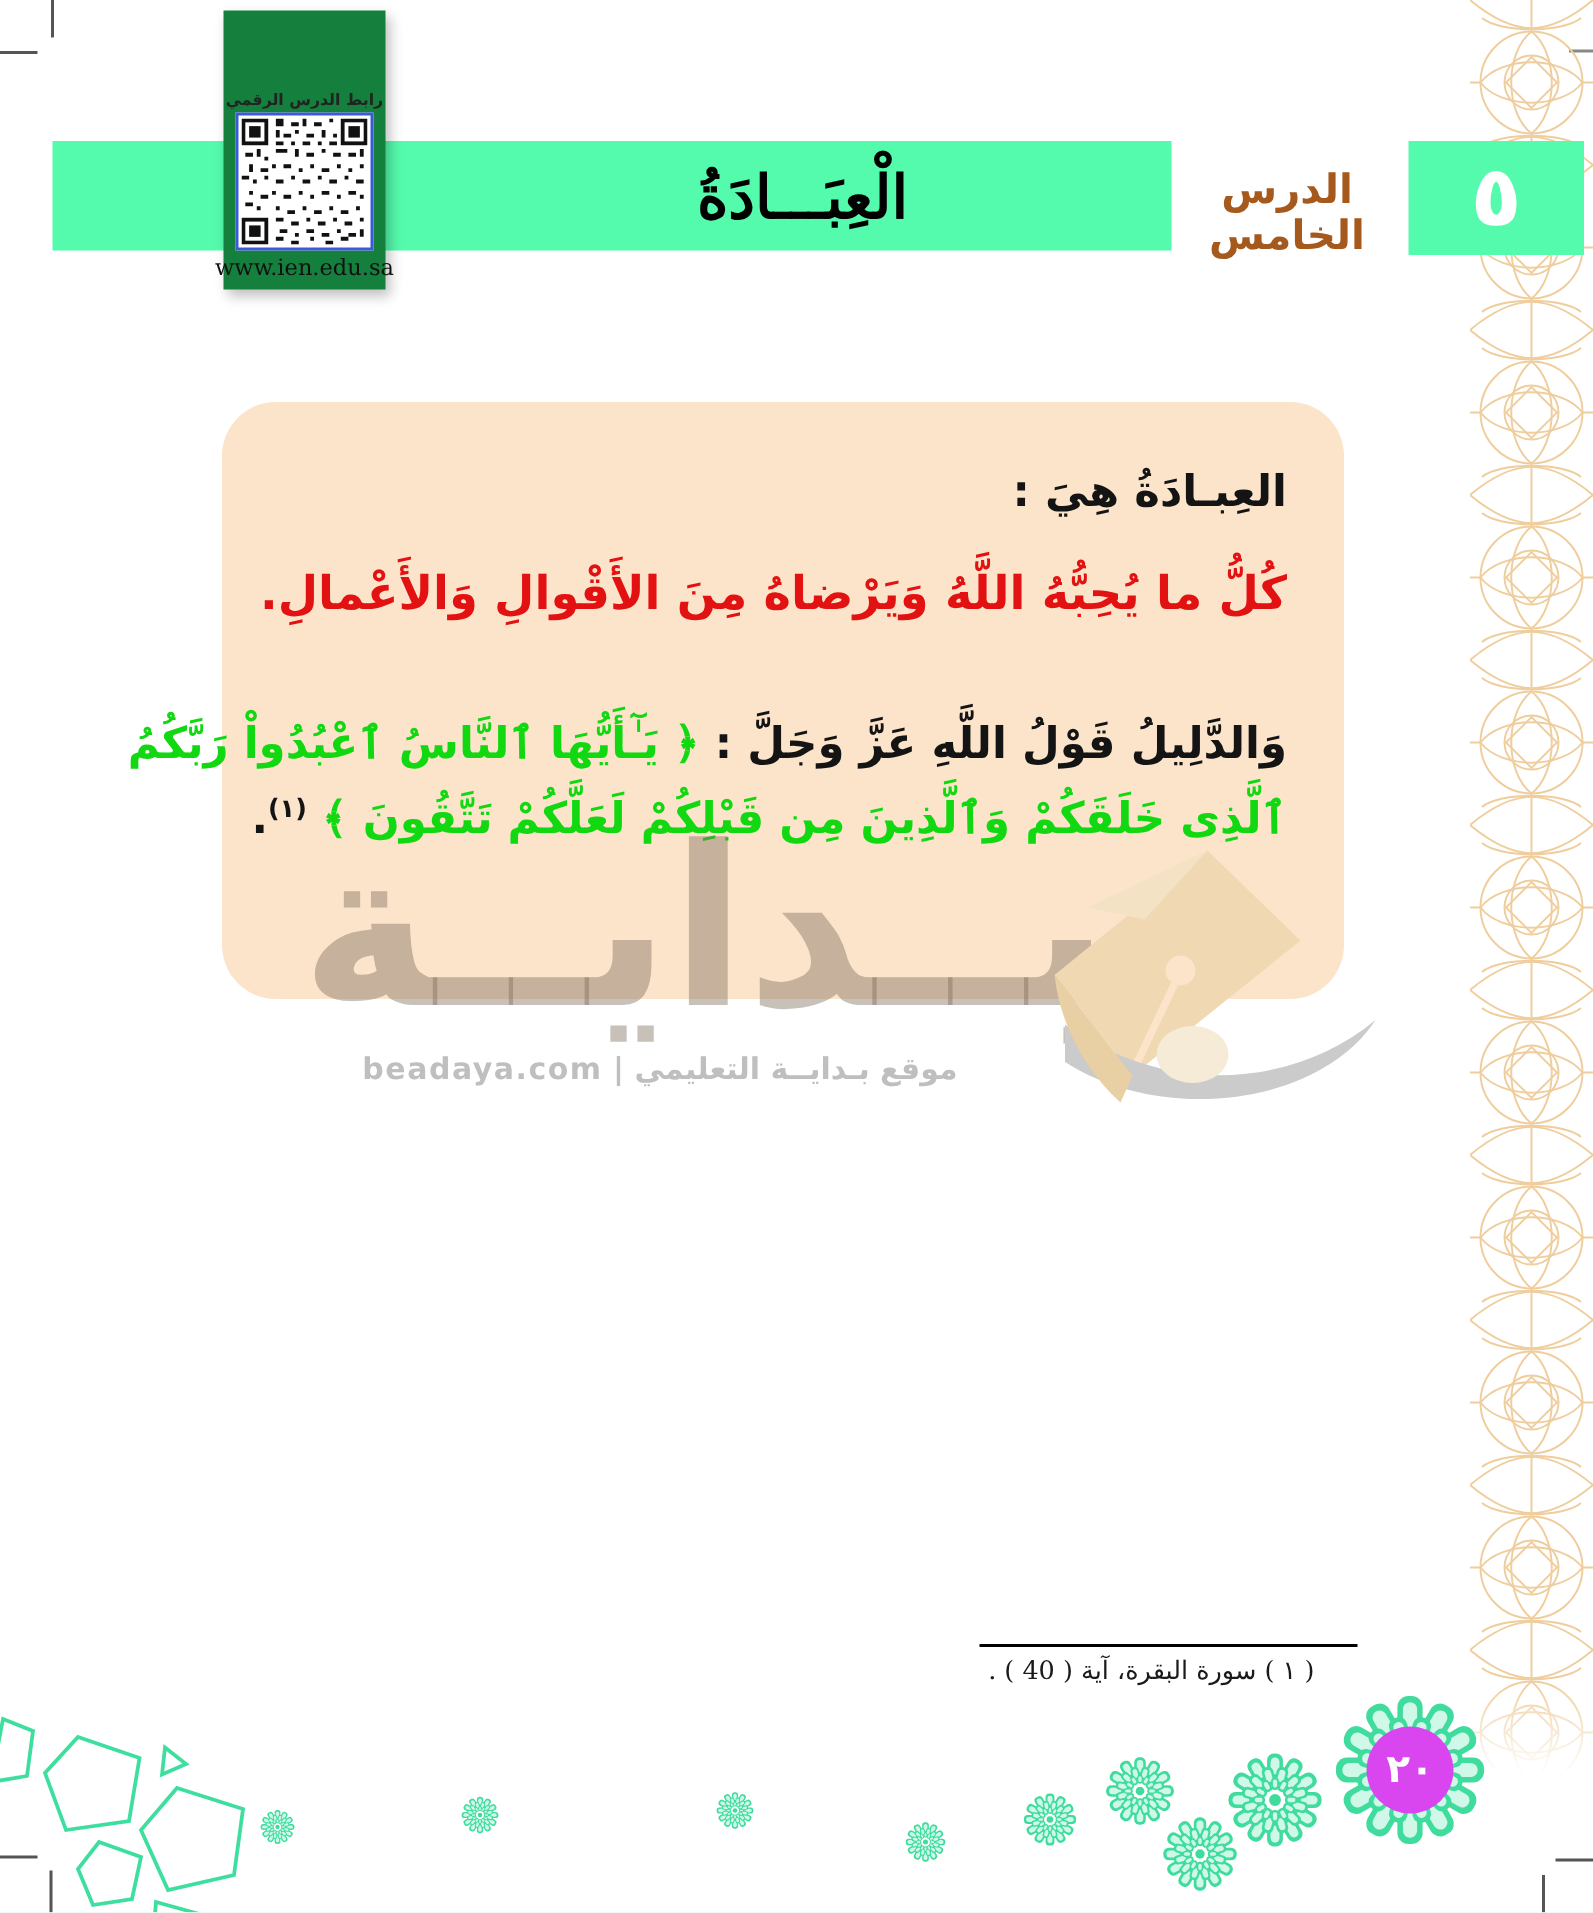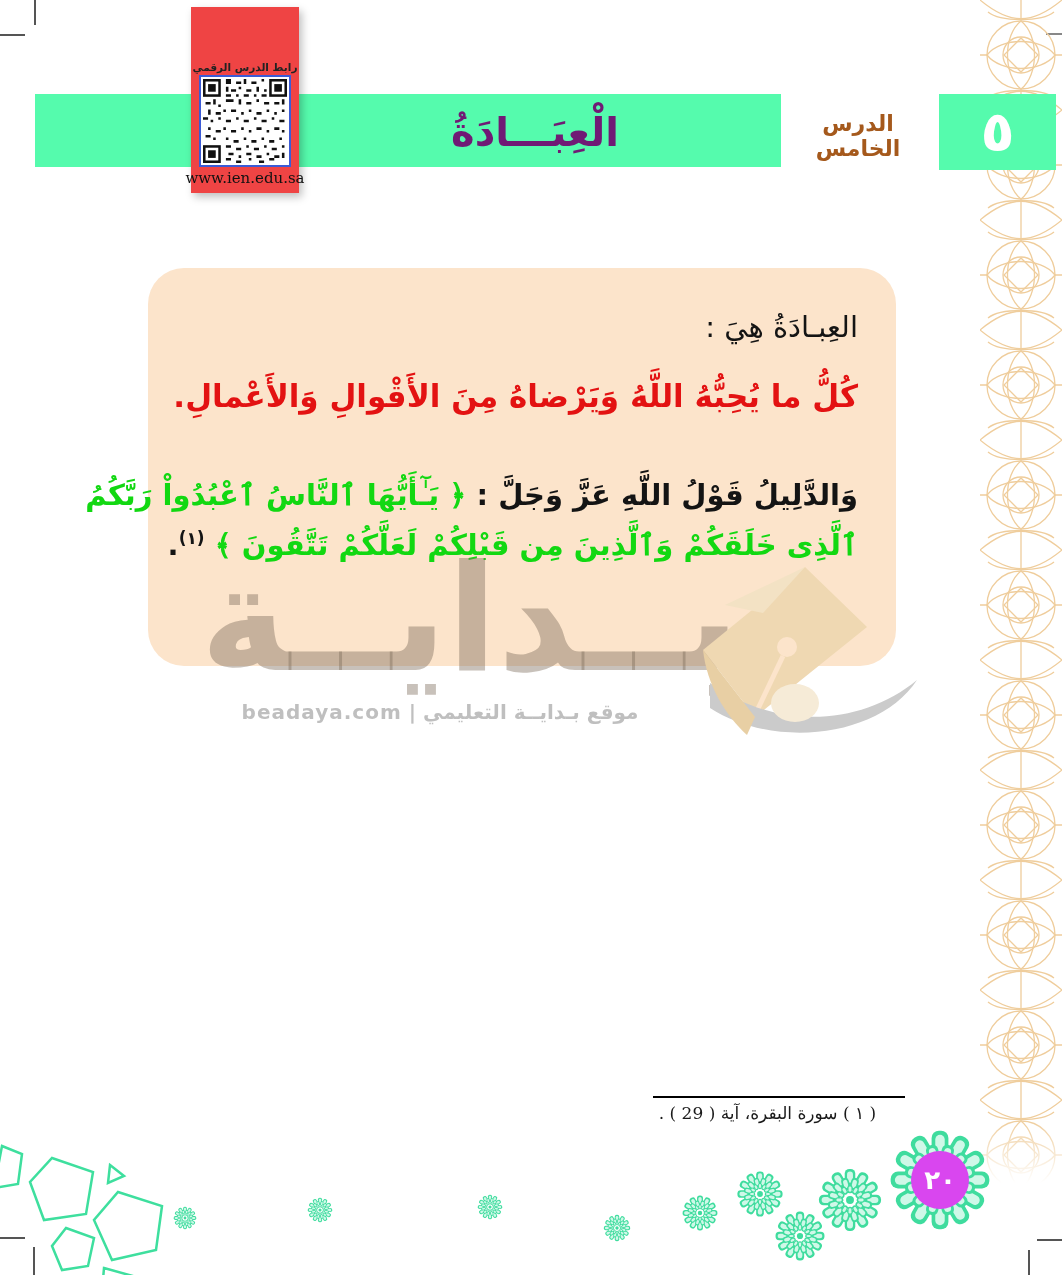--- a/index.html
+++ b/index.html
@@ -17,39 +17,39 @@
   .crop.bl-v { left:33px; top:1247px; width:2px; height:28px; }
   .crop.br-h { left:1037px; top:1239px; width:25px; height:2px; }
   .crop.br-v { left:1028px; top:1250px; width:2px; height:25px; }
   
   .side-strip { position:absolute; right:0; top:0; width:82px; height:1188px; }
   .side-strip-fade { position:absolute; right:0; top:1120px; width:82px; height:70px;
     background:linear-gradient(to bottom, rgba(255,255,255,0), #ffffff 90%); }
   
   .header-bar { position:absolute; left:35px; top:94px; width:746px; height:73px; background:#55FBAD; }
   .page-title { position:absolute; left:300px; top:101px; width:470px; height:62px;
-    color:#701a75; font-size:40px; font-weight:bold; text-align:center; direction:rtl;
-    line-height:62px; letter-spacing:1px; }
+    color:#000000; font-size:40px; font-weight:bold; text-align:center; direction:rtl;
+    line-height:62px; letter-spacing:1px;font-family:Liberation Serif, serif; }
   .lesson-label { position:absolute; left:781px; top:111px; width:154px;
-    color:#A5591C; font-size:22px; font-weight:bold; text-align:center; direction:rtl; }
+    color:#A5591C; font-size:27px; font-weight:bold; text-align:center; direction:rtl; }
   .lesson-badge { position:absolute; left:939px; top:94px; width:117px; height:76px;
     background:#55FBAD; display:flex; align-items:center; justify-content:center; z-index:2; }
   .lesson-badge .num { color:#ffffff; font-size:56px; font-weight:bold; line-height:1; }
   
   .qr-panel { position:absolute; left:149px; top:7px; width:108px; height:186px;
-    background:#ef4444; box-shadow:3px 4px 8px rgba(0,0,0,0.25);
-    display:flex; flex-direction:column; align-items:center; z-index:3;margin-left:42px; }
+    background:#15803d; box-shadow:3px 4px 8px rgba(0,0,0,0.25);
+    display:flex; flex-direction:column; align-items:center; z-index:3; }
   .qr-label { margin-top:auto; font-size:10.5px; font-weight:bold; color:#222; direction:rtl; }
   .qr-box { width:92px; height:92px; border:2px solid #3B5BD6; background:#fff; padding:2px; margin-top:2px; }
   .qr-url { font-size:15px; color:#111; font-family:"DejaVu Serif", serif; margin:2px 0 6px; }
   
   .card { position:absolute; left:148px; top:268px; width:748px; height:398px;
     background:#FCE4CB; border-radius:36px; }
   .card .line { position:absolute; right:38px; direction:rtl; text-align:right; white-space:nowrap; }
-  .def-intro  { top:42px;  font-size:29px; font-weight:normal; color:#141414; }
+  .def-intro  { top:42px;  font-size:29px; font-weight:bold; color:#141414; }
   .def-text   { top:110px; font-size:31px; font-weight:bold; color:#E31212; }
   .evidence   { top:210px; font-size:29px; font-weight:bold; color:#141414; }
   .verse-2    { top:260px; font-size:29px; font-weight:bold; color:#12D812; }
   .green-txt  { color:#12D812; }
   .black-txt  { color:#141414; }
   .fn-ref { font-size:17px; vertical-align:super; color:#141414; font-weight:bold; }
   
   .wm-logo { position:absolute; left:160px; top:545px; width:620px; direction:rtl; text-align:center;
     font-size:148px; font-weight:bold; color:rgba(125,108,90,0.42); line-height:1; z-index:4;
     letter-spacing:2px; pointer-events:none; }
@@ -160,21 +160,21 @@
     <polygon points="150,2 108,48 70,40" fill="#F3E2C4"></polygon>
     <circle cx="132" cy="82" r="10" fill="#FCE4CB"></circle>
     <line x1="128" y1="91" x2="100" y2="150" stroke="#FCE4CB" stroke-width="5"></line>
     <path d="M55,118 C120,165 205,162 262,115 C225,172 120,185 55,143 Z" fill="#CBCBCB"></path>
     <ellipse cx="140" cy="138" rx="24" ry="19" fill="#F6EBD7"></ellipse>
     <path d="M48,85 L100,152 L92,170 C70,150 52,120 48,85 Z" fill="#E8CFA4"></path>
   </svg>
   <div class="wm-caption">موقع بـدايــة التعليمي | beadaya.com</div>
 
   <div class="fn-rule"></div>
-  <div class="fn-text">( ١ ) سورة البقرة، آية ( 29 ) .</div>
+  <div class="fn-text">( ١ ) سورة البقرة، آية ( 40 ) .</div>
 
   <svg class="deco" viewBox="0 0 1062 1275">
     <defs>
       <g id="petal">
         <rect x="-8" y="-47" width="16" height="26" rx="7" fill="#3FDC9E"></rect>
         <rect x="-4.5" y="-43" width="9" height="17" rx="4.5" fill="#CFF8E8"></rect>
       </g>
       <g id="ring12">
         <use href="#petal"></use>
           <use href="#petal" transform="rotate(30)"></use>

